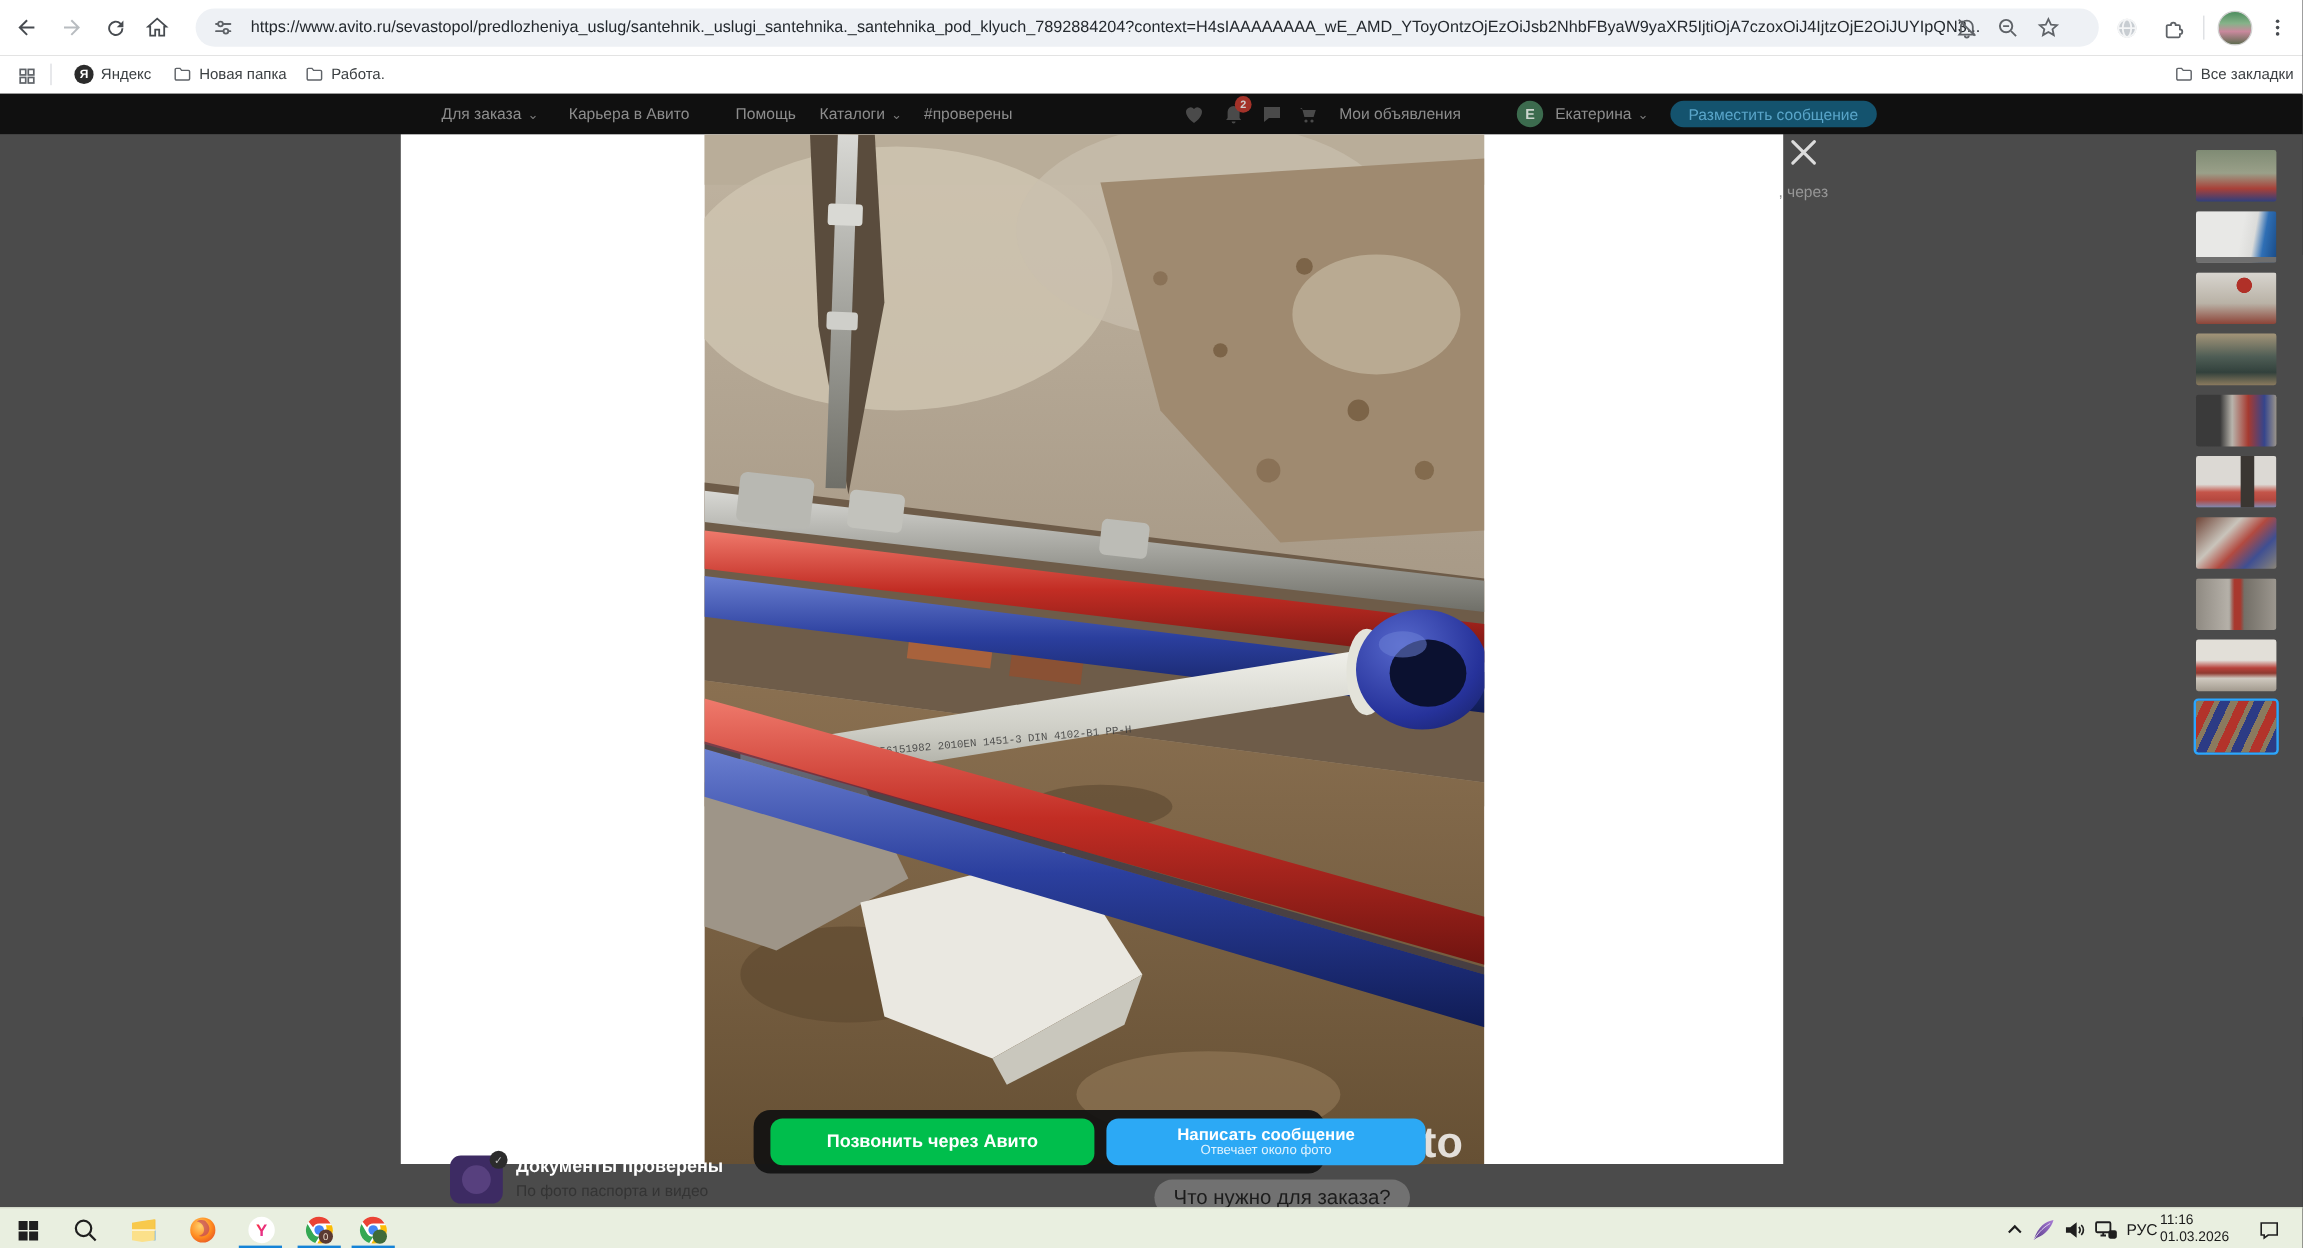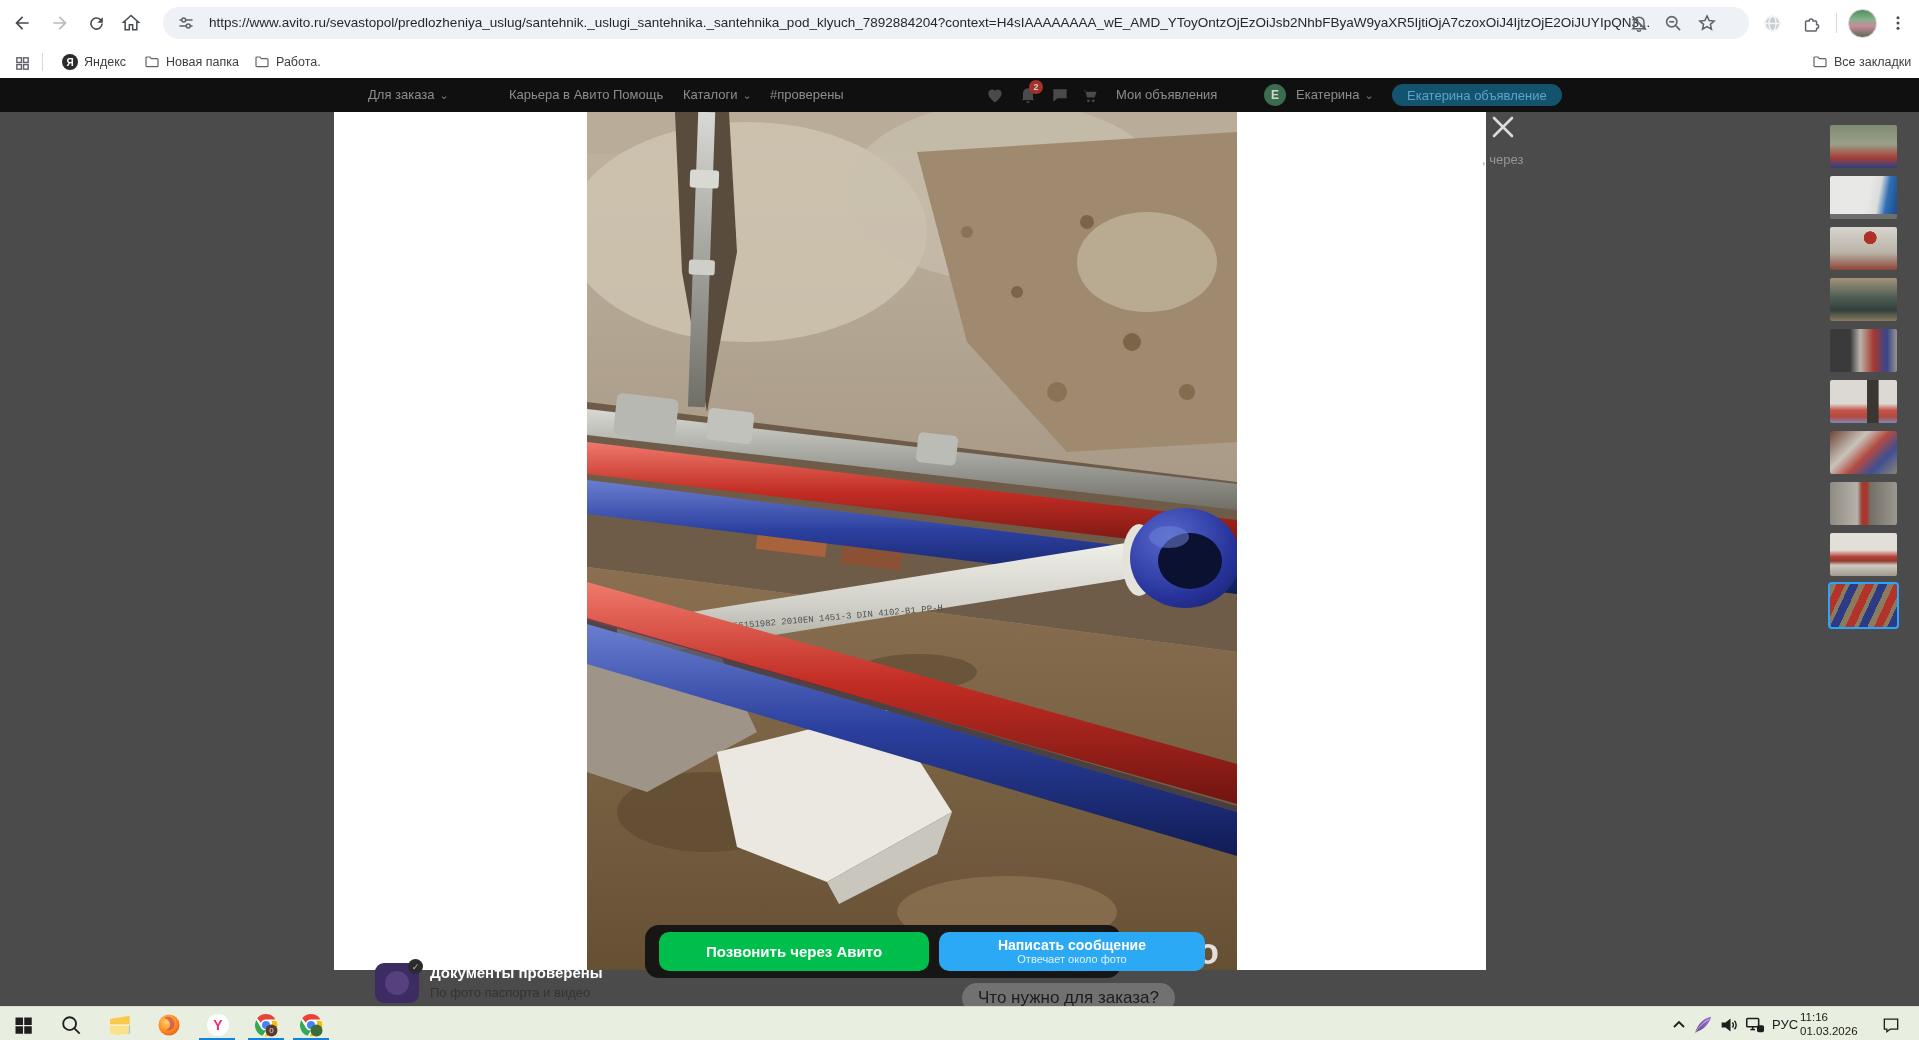--- a/index.html
+++ b/index.html
@@ -51,21 +51,21 @@
   .t3{background:radial-gradient(circle at 60% 25%,#b03028 12%,rgba(0,0,0,0) 13%),linear-gradient(180deg,#d8d5cf,#b9b2a6 60%,#8c4438 100%);}
   .t4{background:linear-gradient(180deg,#a39478,#4e5d55 45%,#32413c 75%,#8a7a5e 100%);}
   .t5{background:linear-gradient(90deg,#3a3a3a 30%,#b8b4ac 45%,#a63a30 65%,#35458c 85%,#9a948a 100%);}
   .t6{background:linear-gradient(90deg,rgba(0,0,0,0) 55%,#3a3632 56% 72%,rgba(0,0,0,0) 73%),linear-gradient(180deg,#dcd9d4 55%,#c4554a 70%,#b5483f 85%,#7d8bb5 100%);}
   .t7{background:linear-gradient(135deg,#6f4437,#c9c4bb 35%,#b24a40 55%,#3f4f92 75%,#8a8578 100%);}
   .t8{background:linear-gradient(90deg,rgba(0,0,0,0) 42%,#a8382e 48% 55%,rgba(0,0,0,0) 60%),linear-gradient(90deg,#8f8a82,#b5b0a8 40%,#6e6a62 55%,#9c978f 100%);}
   .t9{background:linear-gradient(180deg,#e2dfd8 40%,#b8423a 55%,#8f3a30 65%,#cfc9bf 75%,#a29a8e 100%);}
   .t10{background:repeating-linear-gradient(115deg,#8a7a5e 0 6px,#b3332a 6px 14px,#8a7a5e 14px 18px,#2c3b85 18px 26px);}
 
   
-  .contact-bar{position:absolute;left:645px;top:813px;width:476px;height:53px;background:rgba(17,17,17,.92);border-radius:14px;}
+  .contact-bar{position:absolute;left:628px;top:813px;width:476px;height:53px;background:rgba(17,17,17,.92);border-radius:14px;}
   .btn-call{position:absolute;left:14px;top:7px;width:270px;height:39px;border-radius:10px;background:#00be4c;border:none;
             color:#fff;font-size:15px;font-weight:bold;font-family:"Liberation Sans",sans-serif;cursor:pointer;}
   .btn-msg{position:absolute;left:294px;top:7px;width:266px;height:39px;border-radius:10px;background:#2ca9f5;border:none;
            color:#fff;font-family:"Liberation Sans",sans-serif;cursor:pointer;display:flex;flex-direction:column;align-items:center;justify-content:center;line-height:1.15;}
   .btn-msg .l1{font-size:14px;font-weight:bold;}
   .btn-msg .l2{font-size:11px;color:rgba(255,255,255,.85);}
 
   
   .doc-icon{position:absolute;left:375px;top:851px;width:44px;height:40px;border-radius:9px;background:#3d2b63;}
   .doc-icon .mask{position:absolute;left:10px;top:8px;width:24px;height:24px;border-radius:50%;background:#57407e;}
@@ -199,21 +199,21 @@
     <div class="bm-item" style="left:1806px">
       <svg width="16" height="16" viewBox="0 0 24 24" fill="none" stroke="#5f6368" stroke-width="1.8">
         <path d="M3 6a1.5 1.5 0 0 1 1.5-1.5H9l2 2.5h8.5A1.5 1.5 0 0 1 21 8.5v9A1.5 1.5 0 0 1 19.5 19h-15A1.5 1.5 0 0 1 3 17.5z"></path>
       </svg>
       <span>Все закладки</span>
     </div>
   </div>
 
   <div class="avito-header">
     <span class="ah-link chev" style="left:368px">Для заказа</span>
-    <span class="ah-link" style="left:509px">Карьера в Авито</span>
+    <span class="ah-link" style="left:474px">Карьера в Авито</span>
     <span class="ah-link" style="left:613px">Помощь</span>
     <span class="ah-link chev" style="left:683px">Каталоги</span>
     <span class="ah-link" style="left:770px">#проверены</span>
 
     <div class="ah-ico" style="left:985px">
       <svg width="20" height="20" viewBox="0 0 24 24" fill="#4a4a4a">
           <path d="M12 21s-8-5.3-8-11a4.6 4.6 0 0 1 8-3.1A4.6 4.6 0 0 1 20 10c0 5.7-8 11-8 11z"></path>
         </svg>
     </div>
     <div class="ah-ico" style="left:1018px">
@@ -230,21 +230,21 @@
     <div class="ah-ico" style="left:1080px">
       <svg width="20" height="20" viewBox="0 0 24 24" fill="#4a4a4a">
           <path d="M4 6h2l2.4 9h9.2l2.2-7H7"></path>
           <circle cx="10" cy="19" r="1.6"></circle>
           <circle cx="16" cy="19" r="1.6"></circle>
         </svg>
     </div>
     <span class="ah-link" style="left:1116px">Мои объявления</span>
     <div class="ah-avatar">Е</div>
     <span class="ah-link chev" style="left:1296px">Екатерина</span>
-    <div class="post-btn">Екатерина объявление</div>
+    <div class="post-btn">Разместить сообщение</div>
   </div>
 
   <div class="page">
 
     <div class="lightbox"></div>
 
     <div class="photo">
       <svg width="650" height="858" viewBox="0 0 650 858">
         <defs>
           <linearGradient id="wall" x1="0" y1="0" x2="0" y2="1">

